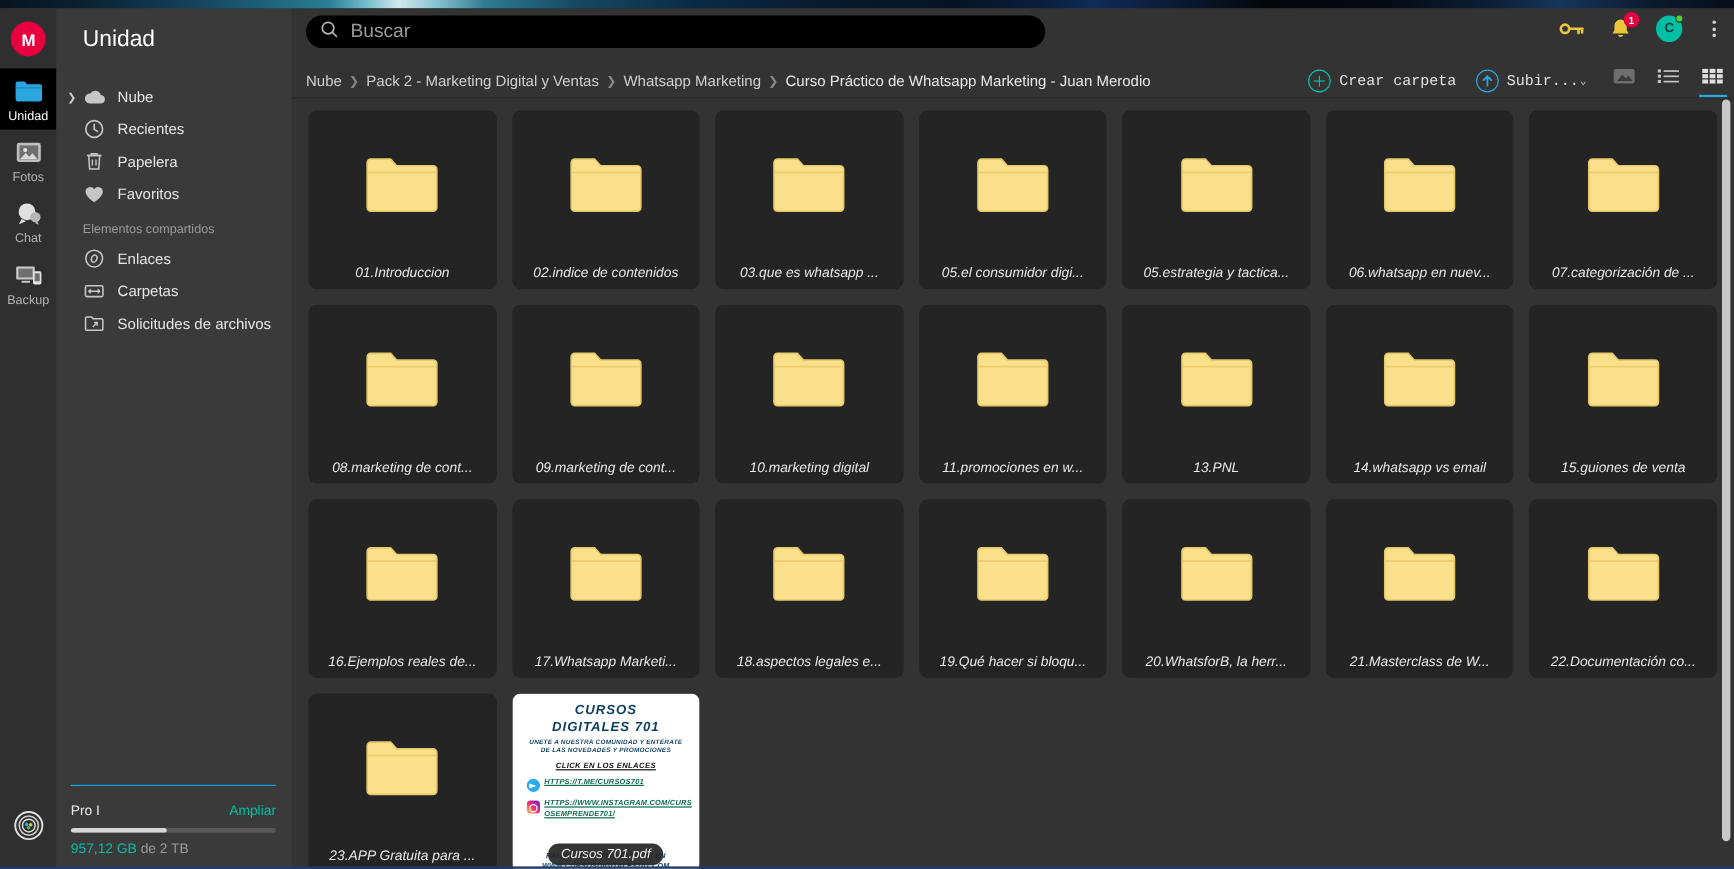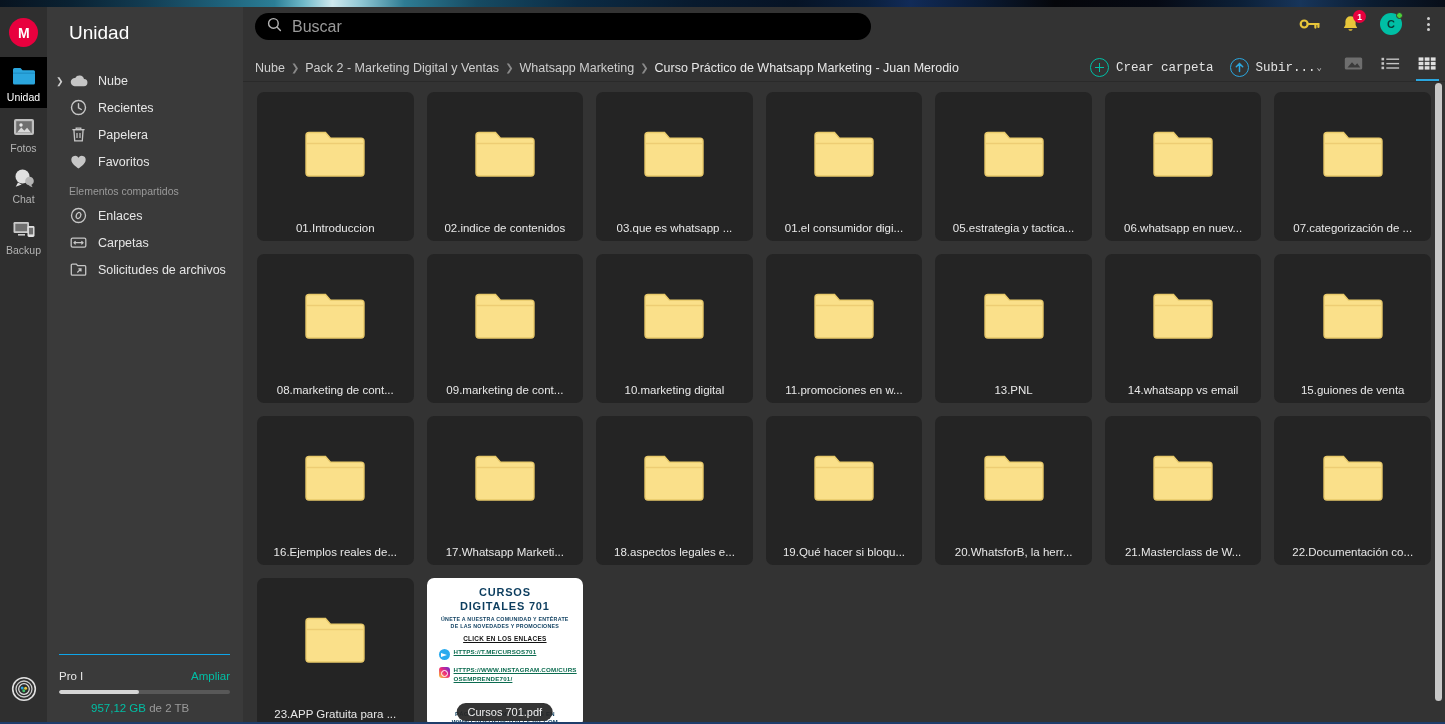--- a/index.html
+++ b/index.html
@@ -81,21 +81,21 @@
   }
   #storage-row { display: flex; justify-content: space-between; align-items: baseline; }
   #storage-plan { color: #e8e8e8; font-size: 11.5px; }
   #storage-upgrade { color: #00bfa5; font-size: 11.5px; cursor: pointer; }
   #storage-bar {
     margin-top: 8px; height: 4px; border-radius: 3px; background: #585858;
     overflow: hidden;
   }
   #storage-fill { height: 100%; width: 47%; background: #d6d6d6; border-radius: 3px; }
   #storage-text { margin-top: 8px; font-size: 11.5px; color: #9a9a9a; }
-  #storage-used { color: #00bfa5; margin-left: 32px; }
+  #storage-used { color: #00bfa5; }
 
   
   #main {
     position: absolute; top: 7px; left: 243px; width: 1202px; height: 717px;
     background: #333333;
   }
 
   
   #topbar { height: 46px; position: relative; }
   #search-wrap {
@@ -178,20 +178,21 @@
 
   
   #filegrid {
     position: absolute; top: 76px; left: 0; right: 0; bottom: 0;
     padding: 9px 14px 8px 14px;
     display: grid;
     grid-template-columns: repeat(7, 1fr);
     gap: 13px 13px;
     overflow: hidden;
     align-content: start;
+    font-style: italic;
   }
   .card {
     background: #242424; border-radius: 7px; height: 149px;
     position: relative; cursor: pointer; overflow: hidden;
   }
   .card-ico { position: absolute; top: 0; left: 0; right: 0; bottom: 26px;
               display: flex; align-items: center; justify-content: center; }
   .card-label {
     position: absolute; bottom: 7px; left: 8px; right: 8px;
     text-align: center; color: #e8e8e8; font-size: 11.5px;
@@ -552,21 +553,21 @@
         </div>
         <div class="card-label">03.que es whatsapp ...</div>
       </div>
       <div class="card">
         <div class="card-ico">
   <svg width="62" height="50" viewBox="0 0 62 50">
     <path d="M2 6.5A3 3 0 0 1 5 3.5h16.5l5 5.6H57a3 3 0 0 1 3 3V44a3 3 0 0 1-3 3H5a3 3 0 0 1-3-3z" fill="#fae08a" stroke="#e8c96a" stroke-width="1.4"></path>
     <path d="M2 14.6h58" stroke="#edcd74" stroke-width="1.5"></path>
   </svg>
         </div>
-        <div class="card-label">01.el consumidor digi...</div>
+        <div class="card-label">05.el consumidor digi...</div>
       </div>
       <div class="card">
         <div class="card-ico">
   <svg width="62" height="50" viewBox="0 0 62 50">
     <path d="M2 6.5A3 3 0 0 1 5 3.5h16.5l5 5.6H57a3 3 0 0 1 3 3V44a3 3 0 0 1-3 3H5a3 3 0 0 1-3-3z" fill="#fae08a" stroke="#e8c96a" stroke-width="1.4"></path>
     <path d="M2 14.6h58" stroke="#edcd74" stroke-width="1.5"></path>
   </svg>
         </div>
         <div class="card-label">05.estrategia y tactica...</div>
       </div>

